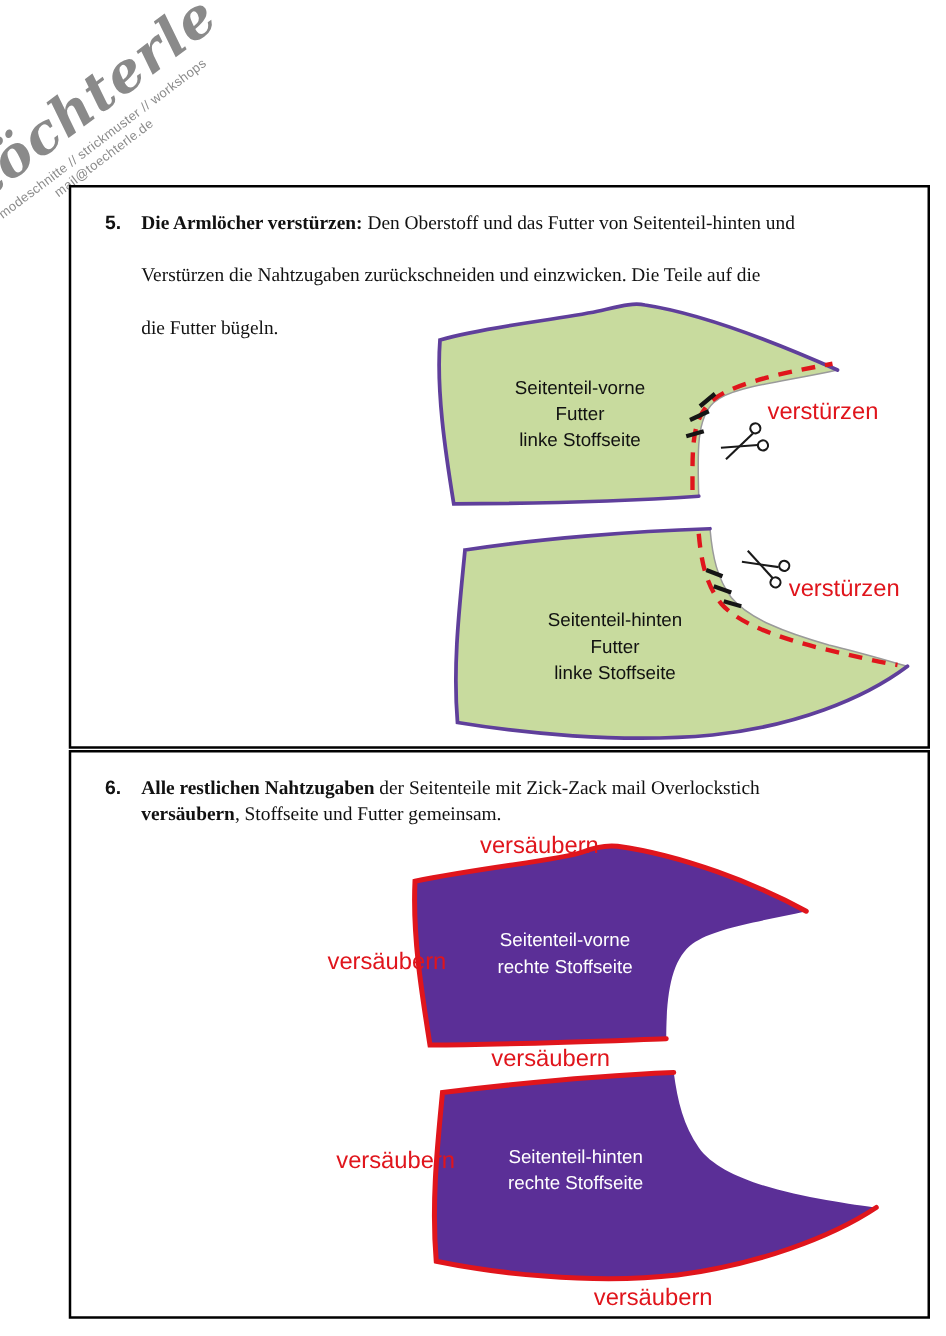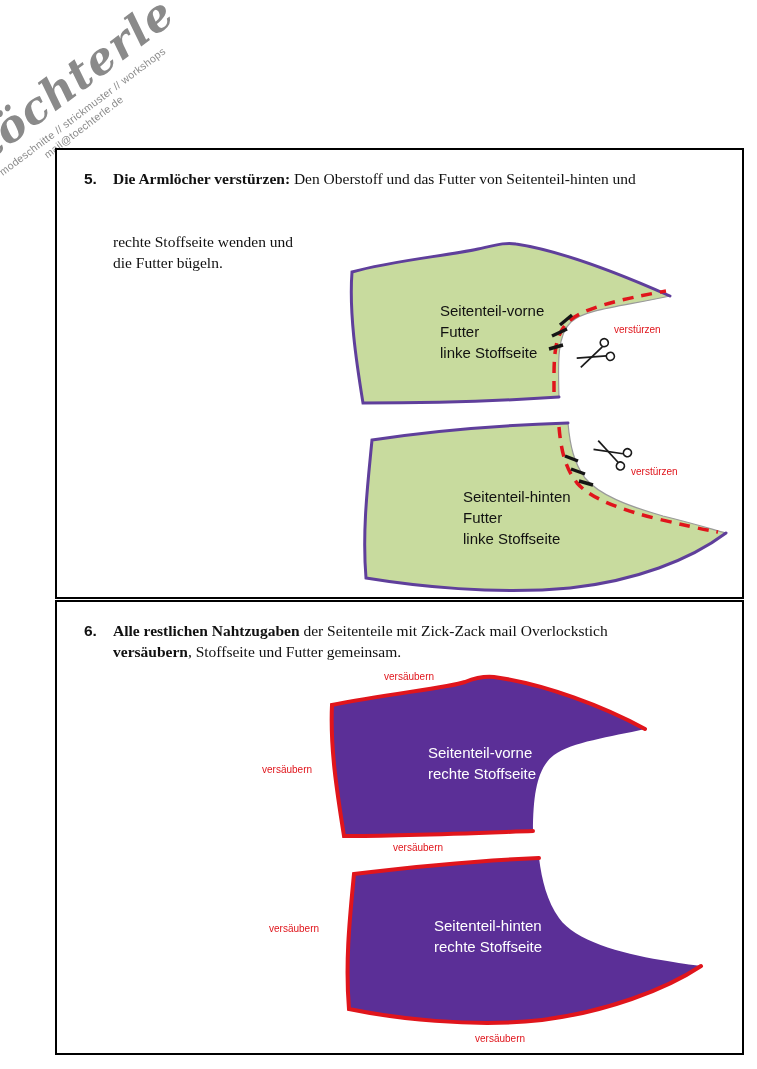--- a/index.html
+++ b/index.html
@@ -13,40 +13,40 @@
   .logo-mail{font-size:10.5px;line-height:13px;letter-spacing:.3px;margin-left:46px;white-space:nowrap;}
   
   .panel{position:absolute;left:55px;width:689px;border:2px solid #000;background:#fff;box-sizing:border-box;}
   .panel-5{top:148px;height:451px;}
   .panel-6{top:600px;height:455px;}
   .step{display:flex;gap:9px;margin:18px 20px 0 27px;font-size:15.5px;line-height:21px;}
   .step .num{font-weight:bold;flex:0 0 20px;}
   .step .steptext{margin:0;max-width:625px;font-family:Liberation Serif, serif;}
   
   svg.diagram{position:absolute;left:0;top:0;}
-  .piece-label{position:absolute;font-size:15px;line-height:21px;margin-left:46px;}
+  .piece-label{position:absolute;text-align:center;font-size:15px;line-height:21px;}
   .piece-label.dark{color:#111;}
   .piece-label.light{color:#fff;}
-  .seam-label{position:absolute;color:#e0151c;font-size:10px;line-height:16px;white-space:nowrap;}
+  .seam-label{position:absolute;color:#e0151c;font-size:19px;line-height:16px;white-space:nowrap;}
 </style>
 </head>
 <body>
 
 <div class="page">
 
   <div class="logo">
     <div class="logo-brand">töchterle</div>
     <div class="logo-tag">modeschnitte // strickmuster // workshops</div>
     <div class="logo-mail">mail@toechterle.de</div>
   </div>
 
   <div class="panel panel-5">
     <div class="step">
       <span class="num">5.</span>
-      <p class="steptext"><b>Die Armlöcher verstürzen:</b><span> Den Oberstoff und das Futter von Seitenteil-hinten und</span><br><br><br><span>rechte Stoffseite wenden und</span><br><span>die Futter bügeln.</span></p>
+      <p class="steptext"><b>Die Armlöcher verstürzen:</b><span> Den Oberstoff und das Futter von Seitenteil-hinten und</span><br><br><span>Verstürzen die Nahtzugaben zurückschneiden und einzwicken. Die Teile auf die</span><br><br><span>die Futter bügeln.</span></p>
     </div>
   </div>
 
   <div class="panel panel-6">
     <div class="step">
       <span class="num">6.</span>
       <p class="steptext"><b>Alle restlichen Nahtzugaben</b><span> der Seitenteile mit Zick-Zack mail Overlockstich</span><br><b>versäubern</b><span>, Stoffseite und Futter gemeinsam.</span></p>
     </div>
   </div>
 

